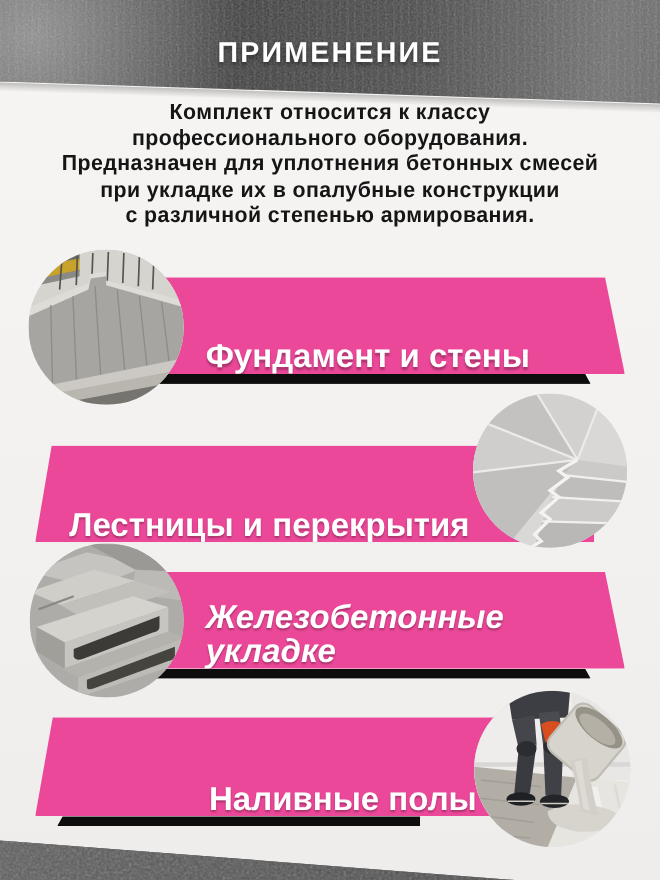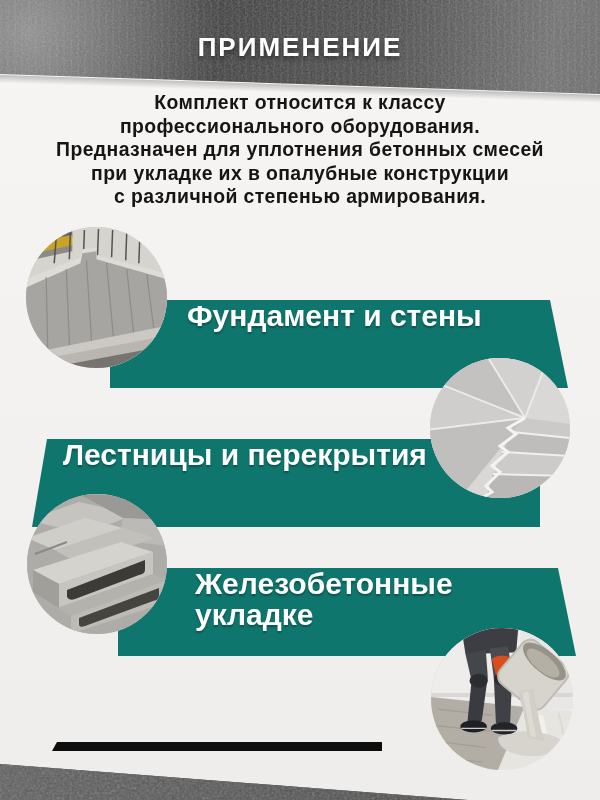--- a/index.html
+++ b/index.html
@@ -40,37 +40,37 @@
     text-shadow:0 3px 4px rgba(0,0,0,.45);z-index:3;
   }
   .intro{
     position:absolute;left:0;right:0;top:91px;z-index:3;text-align:center;
     color:#151515;font-weight:700;font-size:20px;line-height:23.6px;letter-spacing:.4px;
     transform:scaleX(.97);transform-origin:center;
   }
   .intro div{white-space:nowrap;}
   
   .banner{
-    position:absolute;background:#0f766e;display:flex;flex-direction:column;justify-content:flex-start;
-    z-index:2;box-sizing:border-box;margin-top:48px;
+    position:absolute;background:#ec4899;display:flex;flex-direction:column;justify-content:flex-end;
+    z-index:2;box-sizing:border-box;
   }
   .banner .txt{color:#fff;font-weight:700;font-size:30px;line-height:31px;
     text-shadow:0 2px 2px rgba(0,0,0,.3);white-space:nowrap;}
   .banner .txt span{display:block;}
   .shadow-bar{position:absolute;background:#0d0d0d;z-index:2;}
   .banner-1{left:110px;top:252px;width:458px;height:88px;padding-left:77px;
     clip-path:polygon(0 0,440px 0,458px 88px,0 88px);}
   .shadow-1{left:130px;top:340px;width:407px;height:9px;
     clip-path:polygon(0 0,402px 0,407px 9px,0 9px);}
-  .banner-2{left:32px;top:391px;width:508px;height:88px;padding-left:31px;
+  .banner-2{left:32px;top:405px;width:508px;height:88px;padding-left:31px;
     clip-path:polygon(15px 0,508px 0,508px 88px,0 88px);}
   .shadow-2{left:52px;top:473px;width:330px;height:9px;
     clip-path:polygon(5px 0,330px 0,330px 9px,0 9px);}
-  .banner-3{left:118px;top:520px;width:458px;height:88px;padding-left:77px;
-    clip-path:polygon(0 0,440px 0,458px 88px,0 88px);}
+  .banner-3{left:110px;top:520px;width:458px;height:88px;padding-left:77px;
+    clip-path:polygon(0 0,440px 0,458px 88px,0 88px);font-style:italic;}
   .shadow-3{left:130px;top:608px;width:407px;height:9px;
     clip-path:polygon(0 0,402px 0,407px 9px,0 9px);}
   .banner-4{left:32px;top:652px;width:508px;height:90px;padding-left:158px;
     clip-path:polygon(16px 0,508px 0,508px 90px,0 90px);}
   .shadow-4{left:52px;top:742px;width:330px;height:9px;
     clip-path:polygon(5px 0,330px 0,330px 9px,0 9px);}
   
   .photo-circle{position:absolute;border-radius:50%;overflow:hidden;z-index:4;background:#cfcdc9;}
   .photo-circle svg{display:block;width:100%;height:100%;}
   .circle-1{left:26px;top:227px;width:141px;height:141px;}
@@ -207,20 +207,26 @@
       <polygon points="6,76 32,90 32,114 6,98" fill="#a19f9a"></polygon>
       <polygon points="32,90 126,58 126,80 32,114" fill="#c7c5c0"></polygon>
       <path d="M40,96 L118,66 L118,76 Q118,80 112,81 L48,105 Q42,107 40,103 Z" fill="#3c3b38"></path>
       <polygon points="30,114 126,80 140,86 44,122" fill="#b4b2ad"></polygon>
       <polygon points="44,122 140,86 140,108 44,140" fill="#bdbbb6"></polygon>
       <path d="M52,124 L132,94 L132,102 Q132,106 126,107 L58,132 Q52,134 52,130 Z" fill="#45443f"></path>
     </svg>
   </div>
 
   <div class="shadow-bar shadow-4"></div>
+  <div class="banner banner-4">
+    <div class="txt">
+      <span>Наливные полы</span>
+      <span></span>
+    </div>
+  </div>
   <div class="photo-circle circle-4" aria-label="self-leveling-floor-pouring">
     <svg viewBox="0 0 140 140" preserveAspectRatio="xMidYMid slice">
       <rect width="140" height="140" fill="#eeedeb"></rect>
       <rect x="88" y="0" width="52" height="80" fill="#e8e7e5"></rect>
       <rect x="0" y="64" width="140" height="4" fill="#d8d7d5"></rect>
       <polygon points="0,68 140,82 140,140 0,140" fill="#e7e5e0"></polygon>
       <polygon points="0,68 92,78 66,140 0,140" fill="#b2aea6"></polygon>
       <g stroke="#a29e96" stroke-width="1.3">
         <line x1="6" y1="80" x2="60" y2="86"></line>
           <line x1="2" y1="96" x2="58" y2="102"></line>

